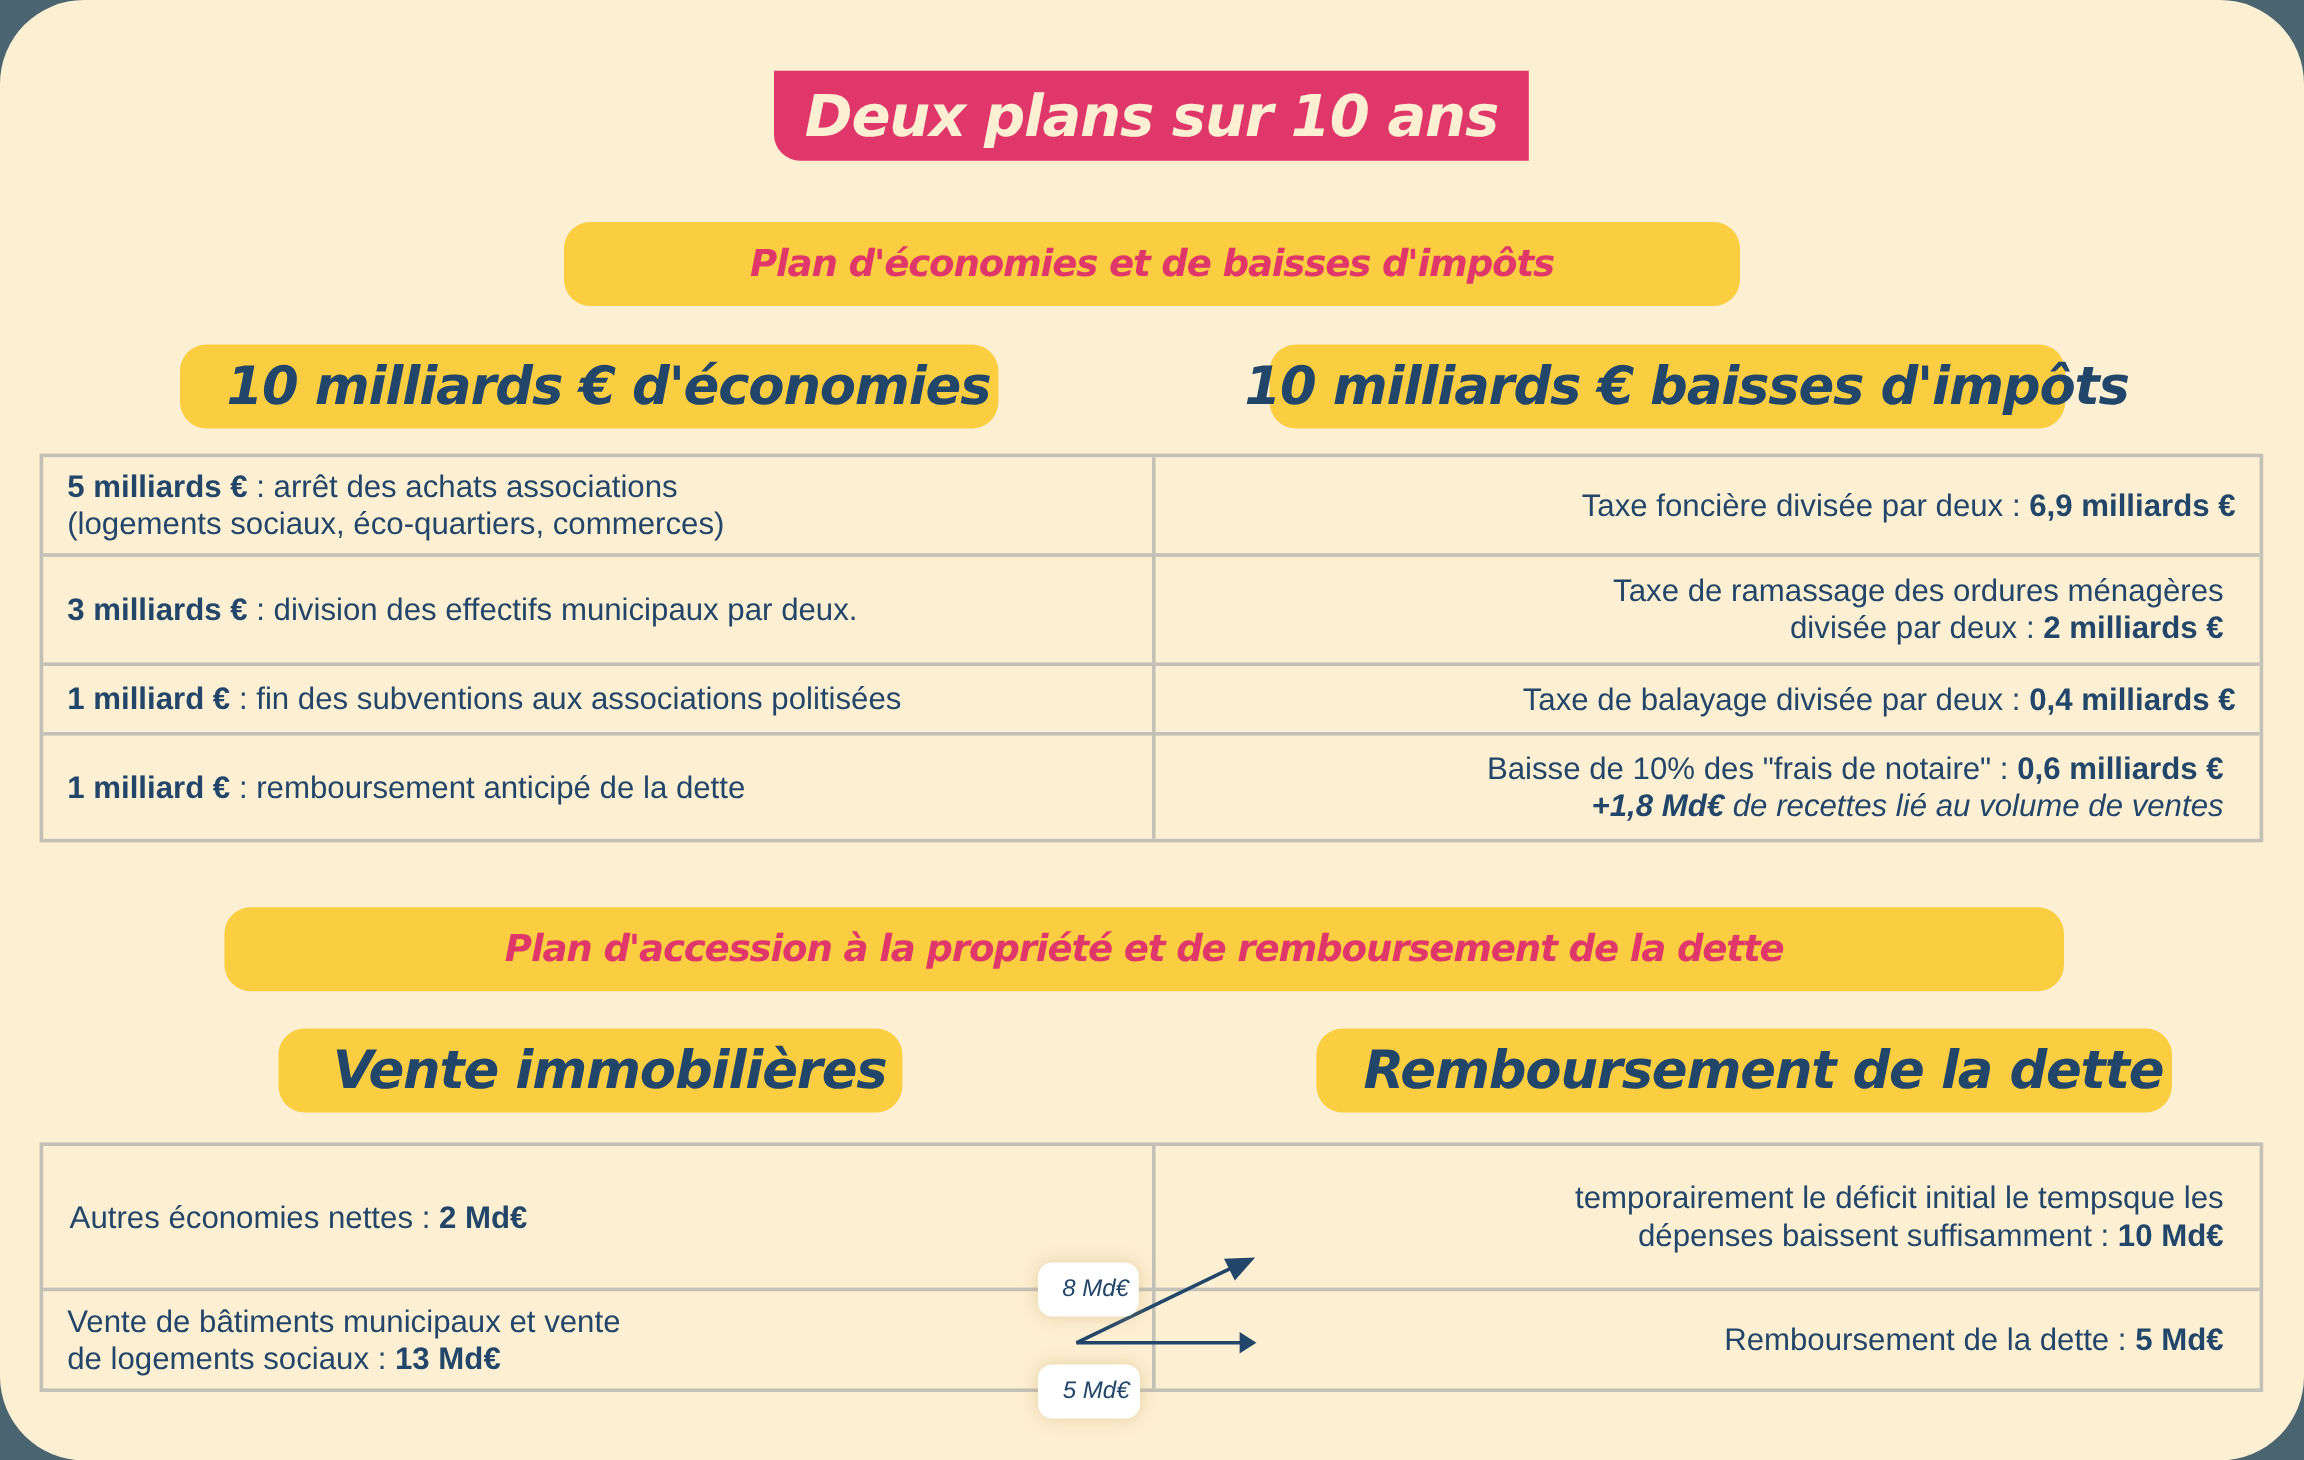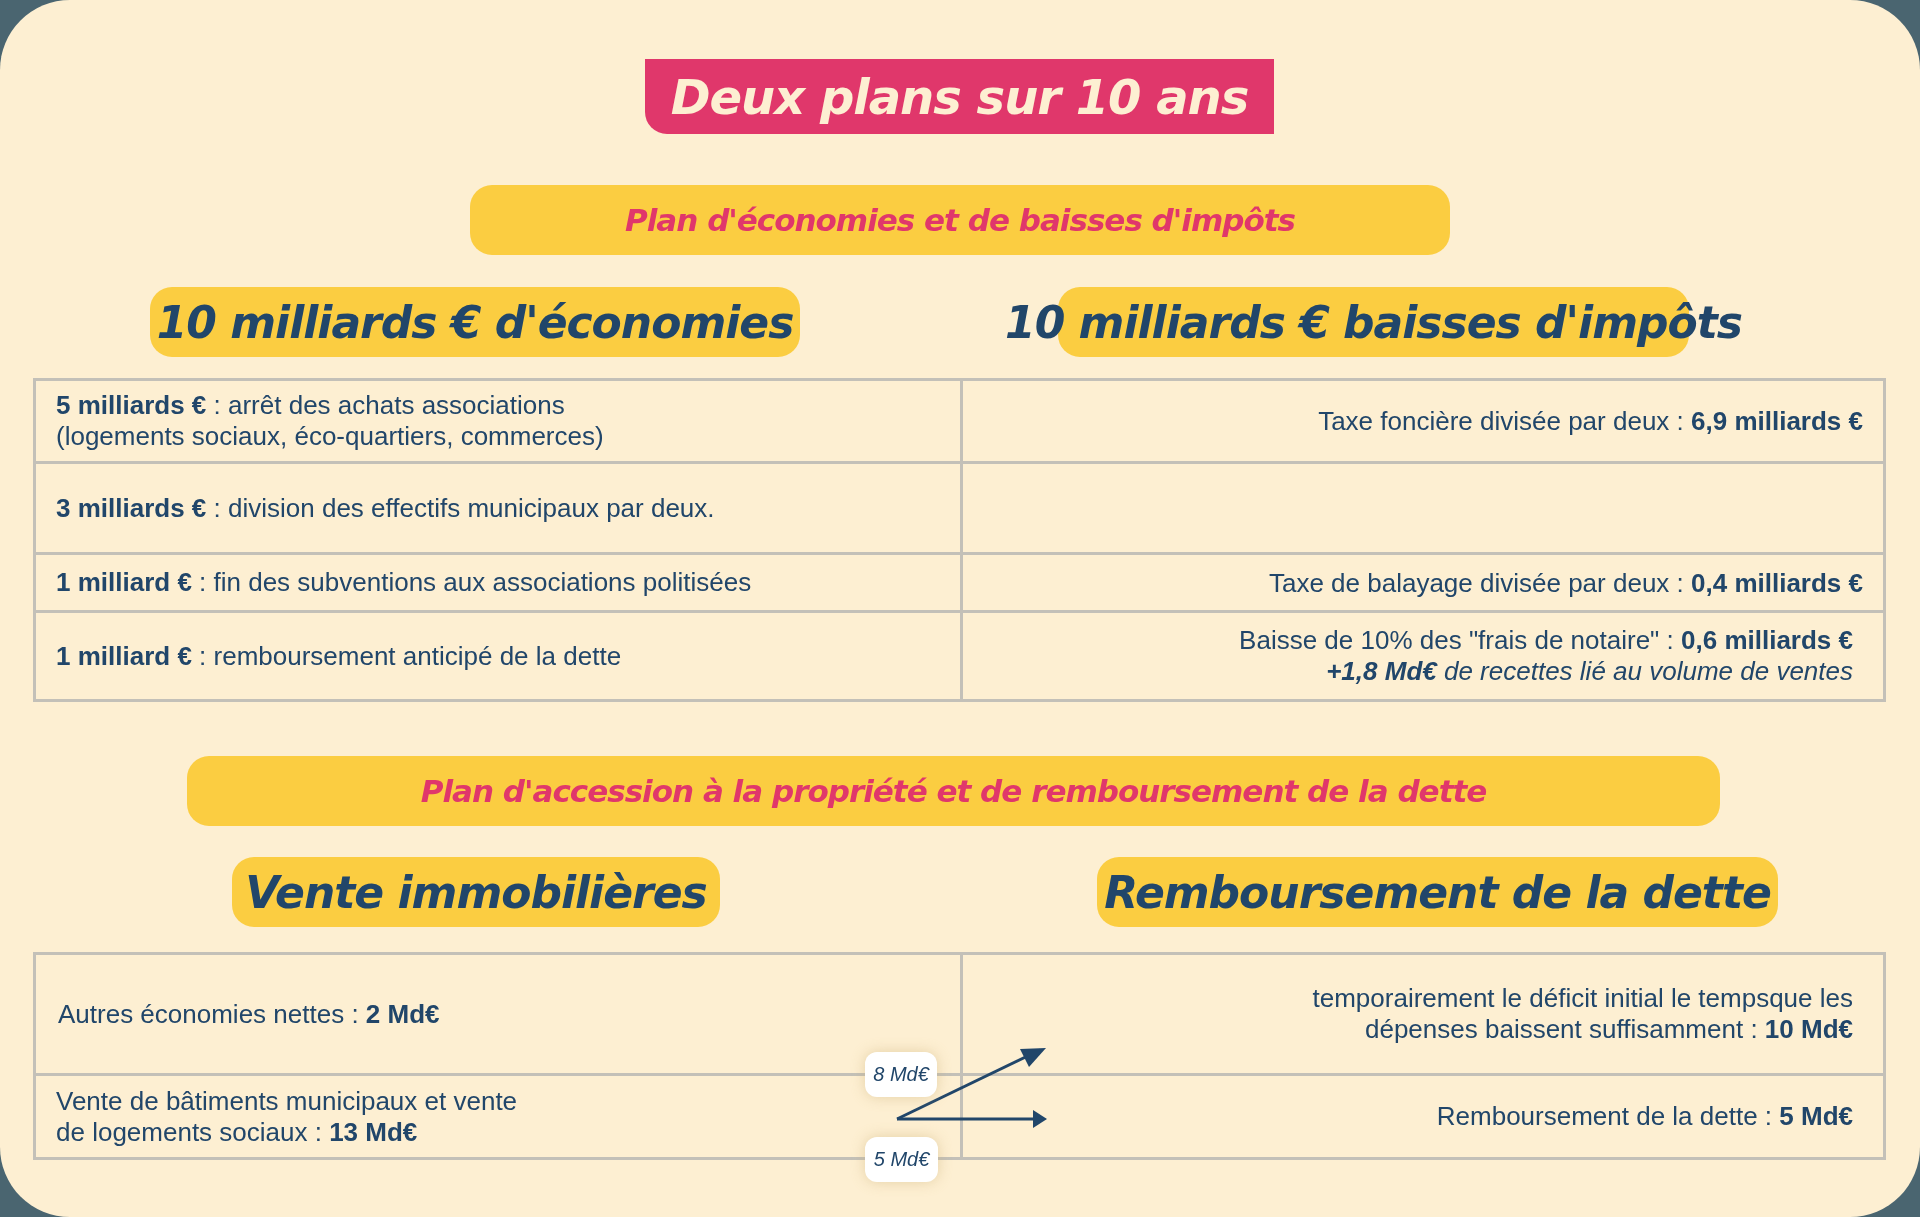--- a/index.html
+++ b/index.html
@@ -9,36 +9,36 @@
           border-radius:70px; }
   .pill { position:absolute; display:flex; align-items:center; justify-content:center;
           font-family:"DejaVu Sans", sans-serif; font-weight:bold; font-style:italic;
           border-radius:22px; white-space:nowrap; letter-spacing:-1px; }
   .pill-pink { background:#e0376b; color:#fdefd2; }
   .pill-yellow { background:#fbcd41; }
   .txt-pink { color:#e0376b; }
   .txt-navy { color:#21466a; }
   .title { left:645px; top:59px; width:629px; height:75px; font-size:48px; border-radius:0 0 0 22px; }
   .sec { height:70px; font-size:31px; }
-  .sub { height:70px; font-size:44px; }
+  .sub { height:70px; font-size:44px;padding-left:32px; }
 
   .tbl { position:absolute; left:33px; width:1853px; border:3px solid #c3c0b8; box-sizing:border-box; }
   .vline { position:absolute; top:0; bottom:0; left:924px; width:3px; background:#c3c0b8; }
   .hline { position:absolute; height:3px; background:#c3c0b8; left:0; right:0; }
   .cell { position:absolute; color:#21466a; font-family:"Liberation Sans", sans-serif;
           font-size:26px; line-height:31px; display:flex; flex-direction:column; justify-content:center; }
   .cell b { font-weight:bold; }
   .cell-l { left:20px; width:880px; align-items:flex-start; text-align:left; }
   .cell-r { right:20px; width:880px; align-items:flex-end; text-align:right; }
   .ital { font-style:italic; }
 
   .badge { position:absolute; background:#ffffff; border-radius:12px; color:#21466a;
            font-family:"Liberation Sans", sans-serif; font-style:italic; font-size:20px;
            display:flex; align-items:center; justify-content:center;
-           box-shadow:0 0 14px rgba(200,170,110,0.45); }
+           box-shadow:0 0 14px rgba(200,170,110,0.45);padding-left:12px; }
   svg.arrows { position:absolute; left:0; top:0; }
 </style>
 </head>
 <body>
 
 <div class="card"></div>
 
 <div class="pill pill-pink title">Deux plans sur 10 ans</div>
 
 <div class="pill pill-yellow sec txt-pink" style="left:470px;top:185px;width:980px;">Plan d'économies et de baisses d'impôts</div>
@@ -54,20 +54,24 @@
   <div class="cell cell-l" style="top:0;height:80px;">
     <div><b>5 milliards €</b><span> : </span><span>arrêt des achats associations</span></div>
     <div>(logements sociaux, éco-quartiers, commerces)</div>
   </div>
   <div class="cell cell-r" style="top:0;height:80px;">
     <div><span>Taxe foncière divisée par deux : </span><b>6,9 milliards €</b></div>
   </div>
 
   <div class="cell cell-l" style="top:83px;height:88px;">
     <div><b>3 milliards €</b><span> : </span><span>division des effectifs municipaux par deux.</span></div>
+  </div>
+  <div class="cell cell-r" style="top:83px;height:88px;right:30px;">
+    <div>Taxe de ramassage des ordures ménagères</div>
+    <div><span>divisée par deux : </span><b>2 milliards €</b></div>
   </div>
 
   <div class="cell cell-l" style="top:174px;height:55px;">
     <div><b>1 milliard €</b><span> : </span><span>fin des subventions aux associations politisées</span></div>
   </div>
   <div class="cell cell-r" style="top:180px;height:44px;">
     <div><span>Taxe de balayage divisée par deux : </span><b>0,4 milliards €</b></div>
   </div>
 
   <div class="cell cell-l" style="top:232px;height:86px;">

